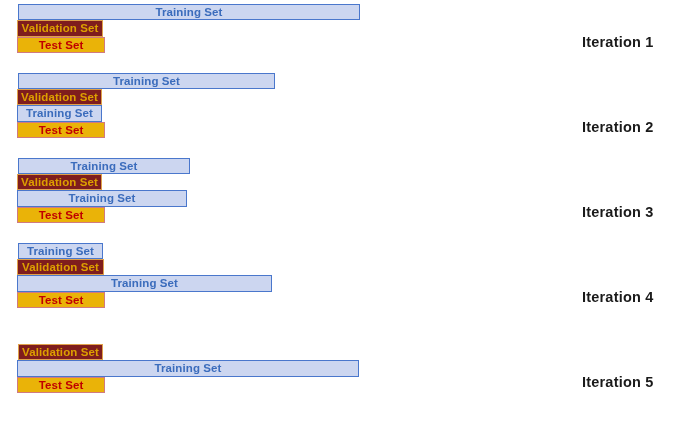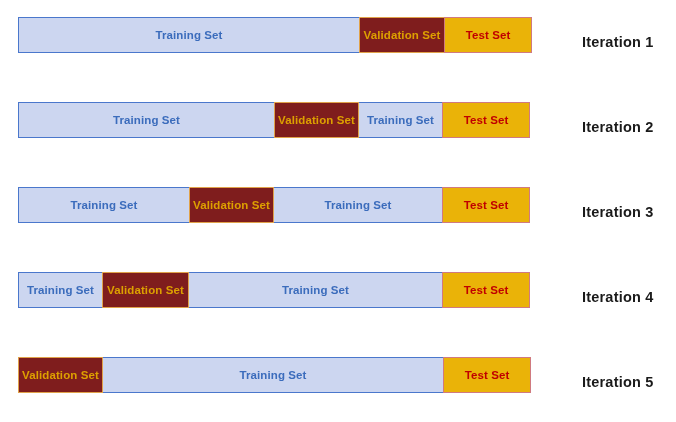--- a/index.html
+++ b/index.html
@@ -20,21 +20,23 @@
     top: 0;
     width: 676px;
     height: 422px;
   }
   .iteration-row {
     position: absolute;
     left: 18px;
     width: 515px;
     height: 36px;
     display: flex;
+    flex-direction: column;
     box-sizing: border-box;
+    justify-content: flex-end;
   }
   .segment {
     box-sizing: border-box;
     display: flex;
     align-items: center;
     justify-content: center;
     text-align: center;
     font-size: 11.5px;
     font-weight: bold;
     line-height: 1.25;

